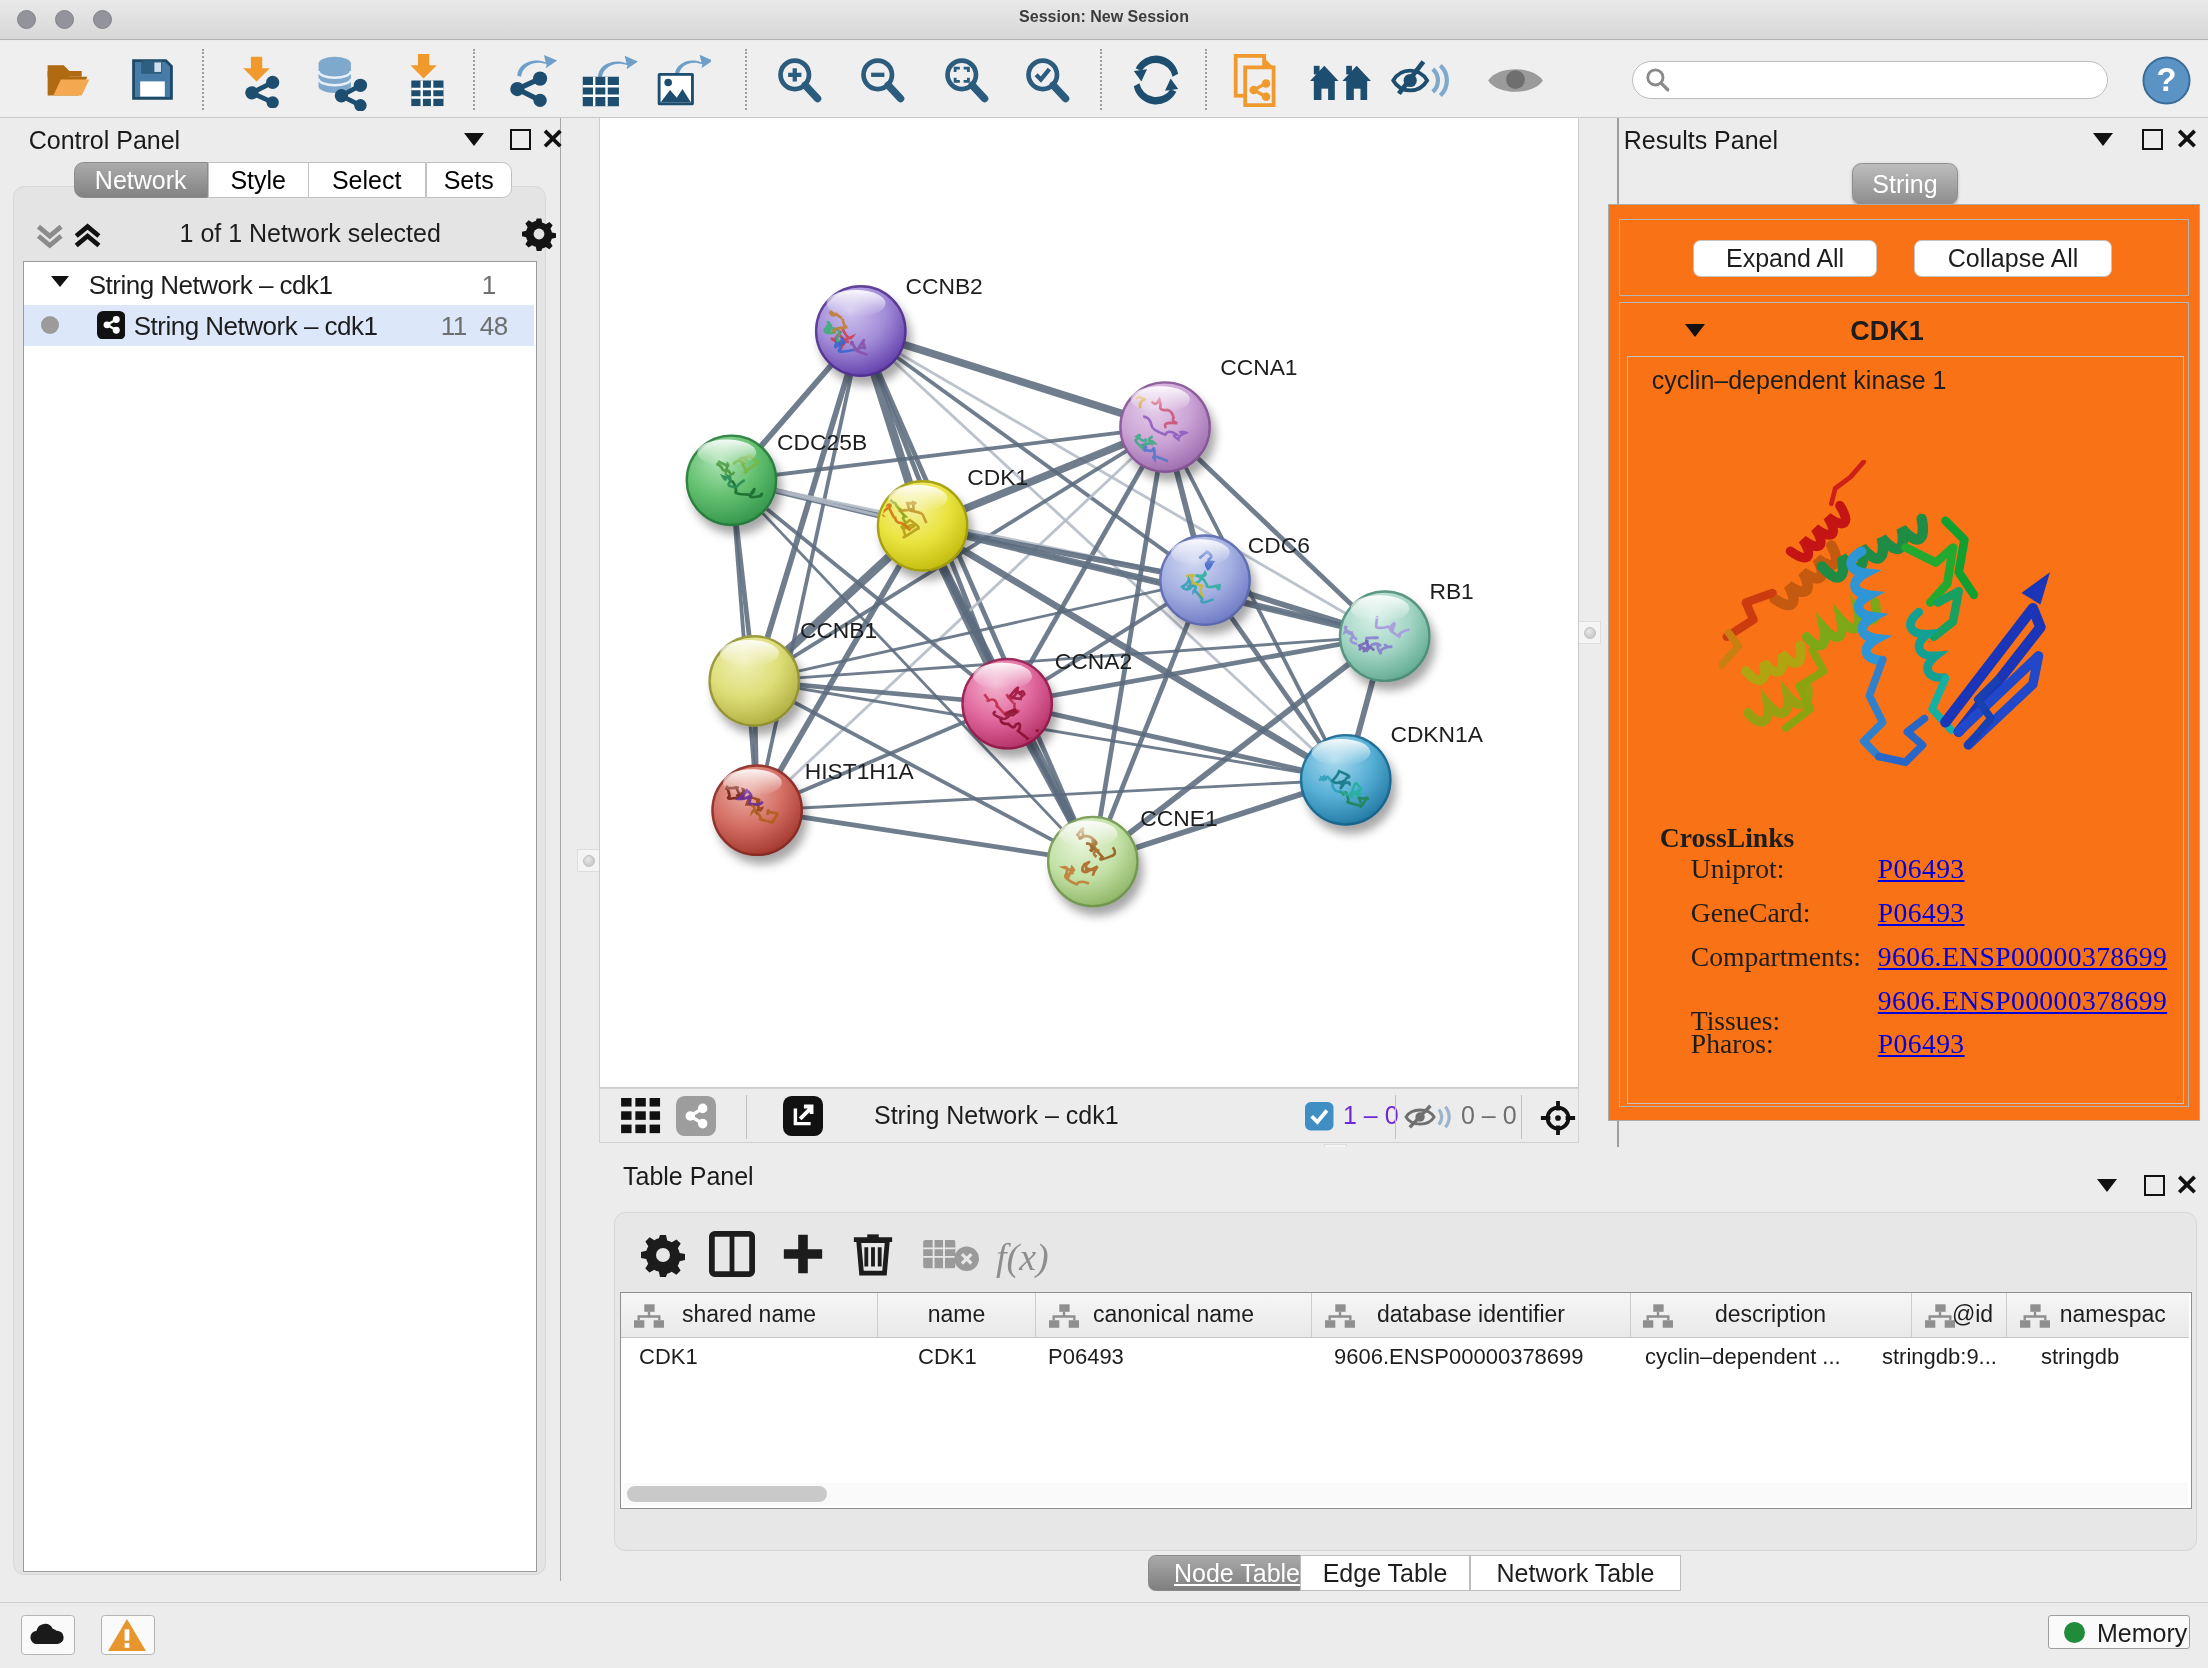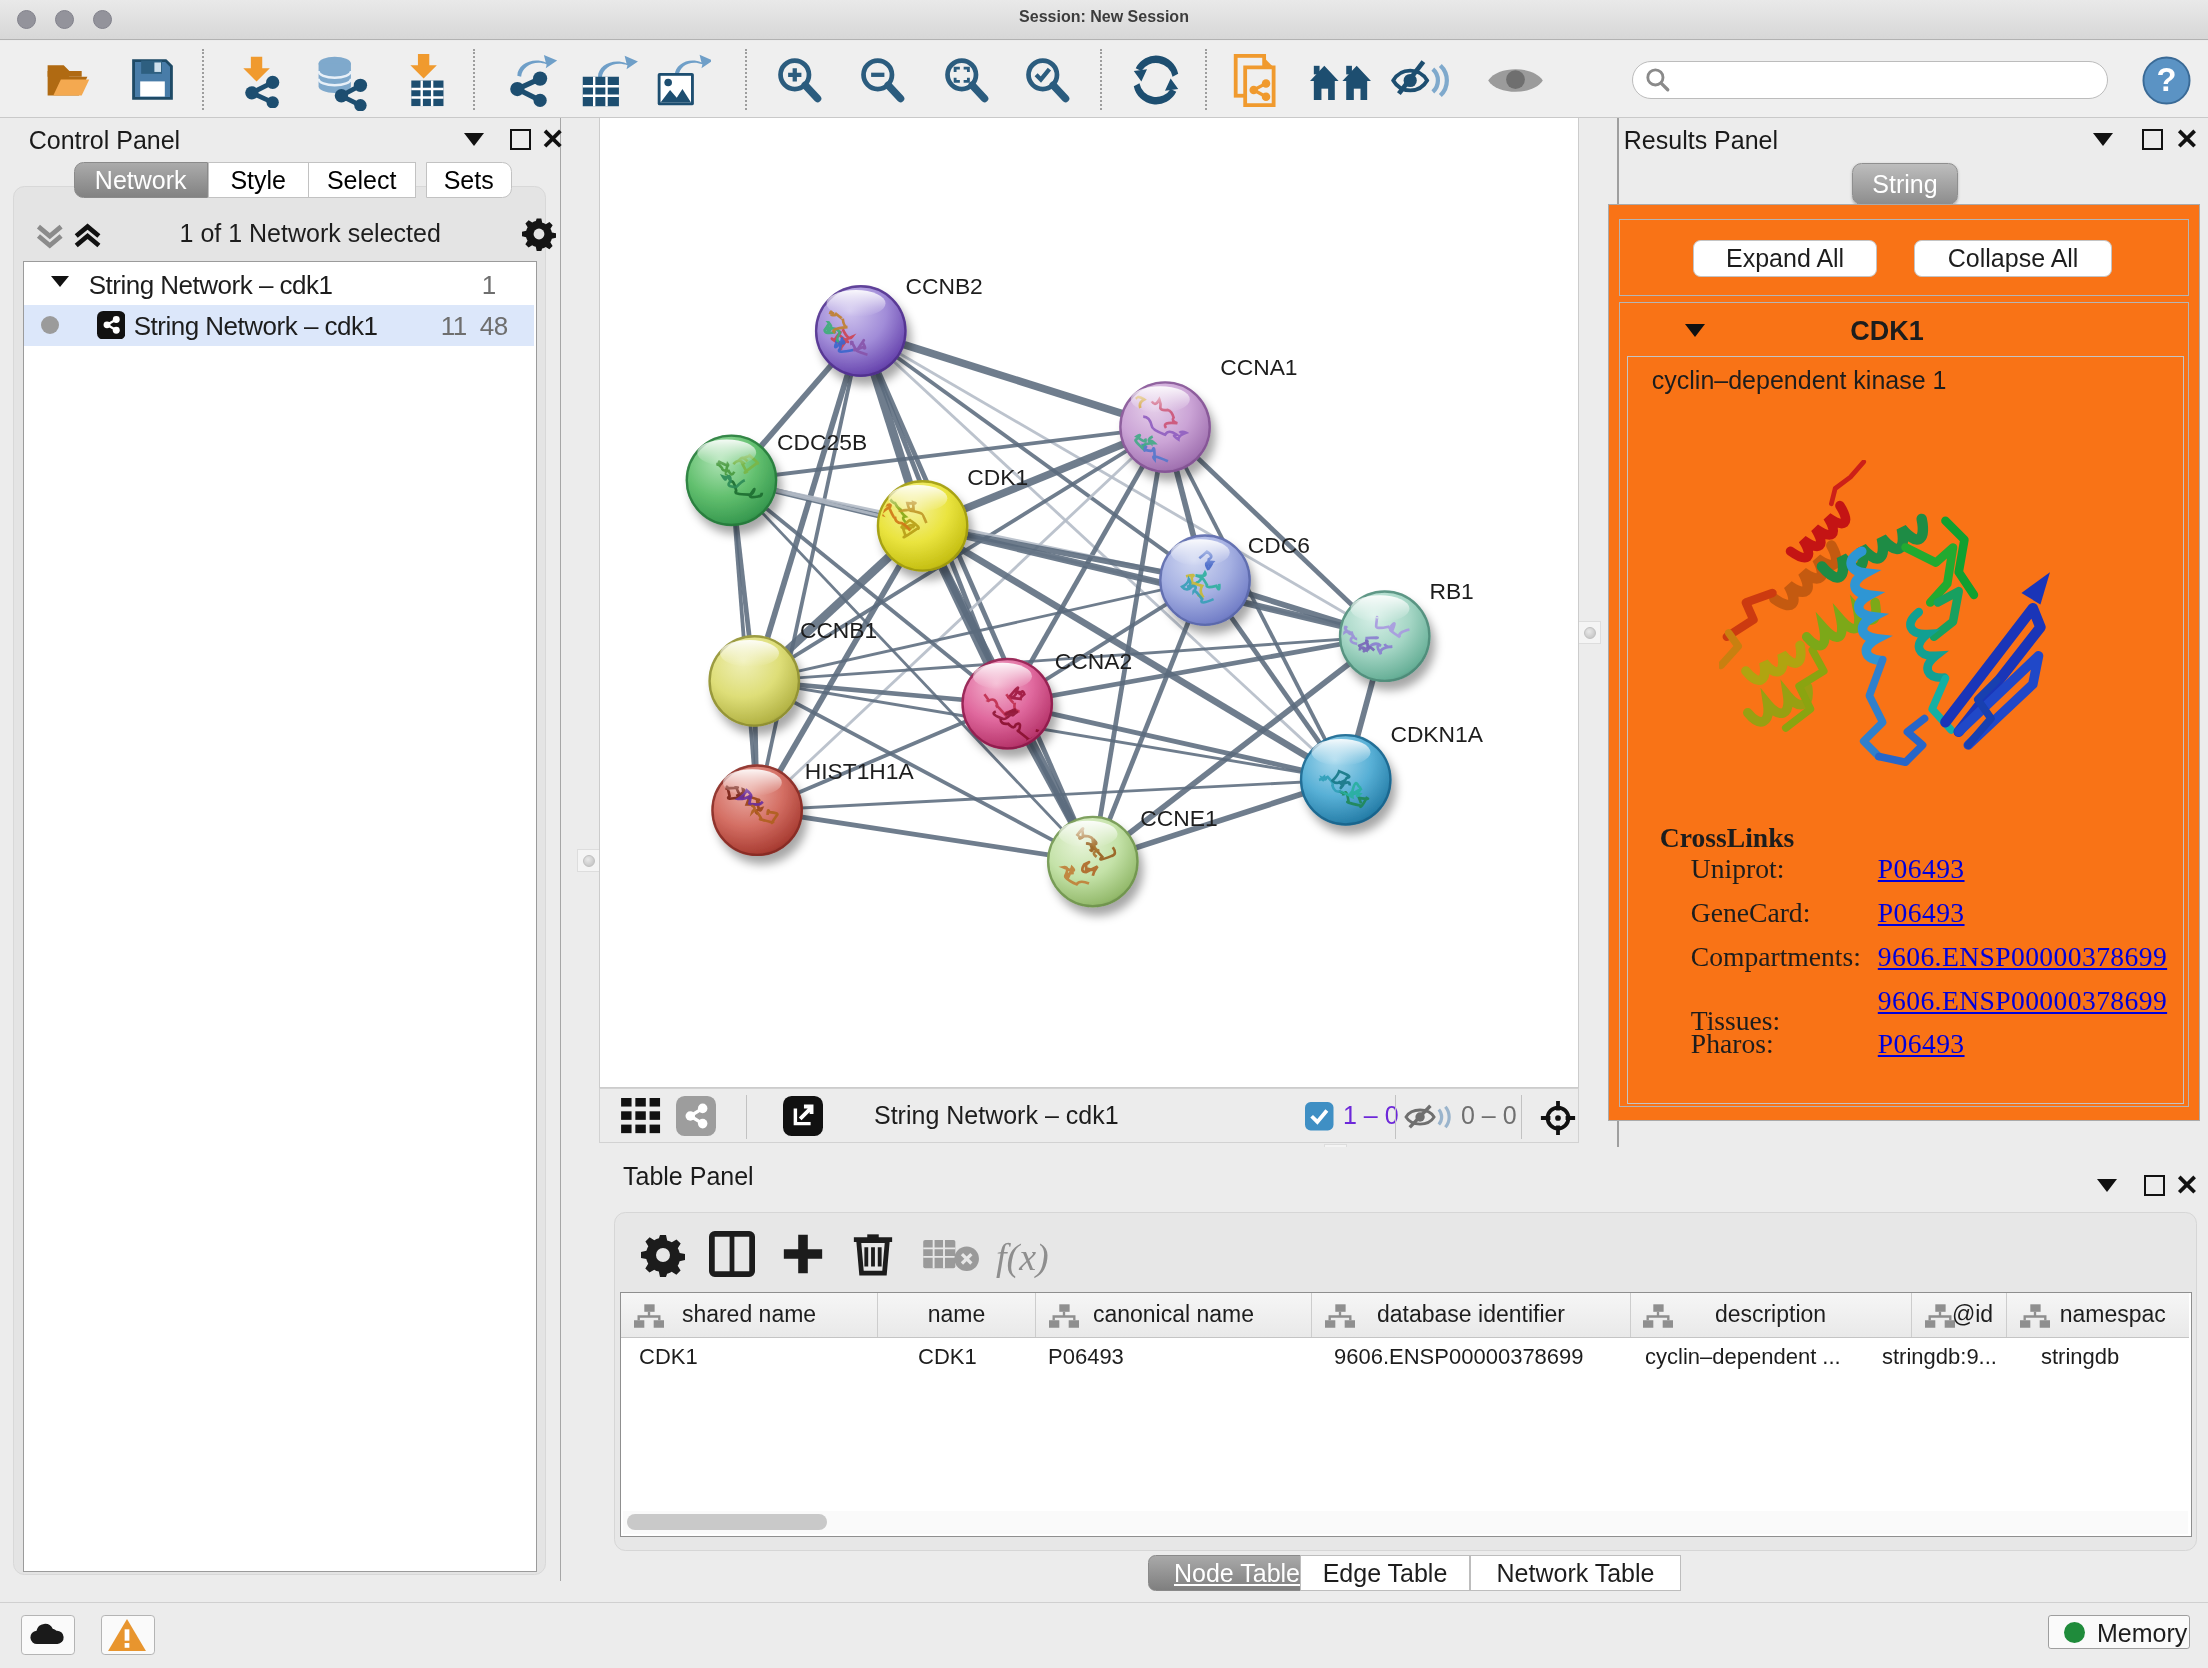--- a/index.html
+++ b/index.html
@@ -60,21 +60,21 @@
   font-size:25px; text-align:center; line-height:34px; }
 #rp-cdkbox { position:absolute; left:10.5px; top:97px; width:570px; height:805px; border:1.9px solid #b5b5b5; }
 #rp-inner { position:absolute; left:6.7px; top:53px; width:557px; height:748px; border:1px solid #c4c4c4; }
 .serif { font-family:"Liberation Serif", serif; }
 .lnk { color:#0000dd; text-decoration:underline; font-family:"Liberation Serif", serif; letter-spacing:0.4px; }
 
 
 #tp { position:absolute; left:563px; top:1147px; width:1645px; height:460px; background:#ececec; }
 #tp-graybox { position:absolute; left:51px; top:65px; width:1583px; height:339px;
   background:#e7e7e7; border-radius:11.4px; border:1px solid #d6d6d6; }
-#tbl { position:absolute; left:57px; top:145px; width:1572px; height:245px; background:#fff; border:1.9px solid #8f8f8f;padding-left:44px; }
+#tbl { position:absolute; left:57px; top:145px; width:1572px; height:217px; background:#fff; border:1.9px solid #8f8f8f;padding-left:44px; }
 #tblhead { position:absolute; left:0; top:0; width:1568px; height:45px;
   background:linear-gradient(#f6f6f6,#e9e9e9); border-bottom:1px solid #c4c4c4; font-size:23px; }
 .th { position:absolute; top:0; height:44px; border-right:1px solid #cdcdcd; }
 .thlab { position:absolute; top:7.6px; width:100%; text-align:center; }
 .hier { position:absolute; top:11.4px; left:13.3px; }
 .td { position:absolute; top:51px; font-size:22px; }
 #hscroll { position:absolute; left:1.9px; bottom:1.9px; width:1565px; height:23px; background:#fafafa; }
 #hthumb { position:absolute; left:3.8px; top:2.9px; width:200px; height:16px; background:#c9c9c9; border-radius:8.6px; }
 .ftab { position:absolute; top:408px; height:36px; border:1px solid #bdbdbd; background:#fff;
   font-size:25px; text-align:center; line-height:34px; }
@@ -235,21 +235,21 @@
   </div>
 
 <div id="cp">
   <div class="phead" style="left:23px;top:7.6px;">Control Panel</div>
   <div class="tri-d" style="left:458px;top:15px;"></div>
   <div class="sqr" style="left:504px;top:10.5px;"></div>
   <div class="xx" style="left:535px;top:6.7px;">✕</div>
   <div id="cp-graybox"></div>
   <div class="tab tabsel" style="left:68px; width:134px; border-radius:9.5px 0 0 9.5px;">Network</div>
   <div class="tab" style="left:202px; width:101px;">Style</div>
-  <div class="tab" style="left:302px; width:108px;">Select</div>
+  <div class="tab" style="left:302px; width:118px;">Select</div>
   <div class="tab" style="left:420px; width:86px; border-radius:0 9.5px 9.5px 0;">Sets</div>
   <svg style="position:absolute;left:30px;top:102px;" width="105" height="34" viewBox="0 0 110 36">
       <g fill="none" stroke="#8b8b8b" stroke-width="5">
         <path d="M2 7 l12 10 12-10 M2 17 l12 10 12-10"></path>
       </g>
       <g fill="none" stroke="#111" stroke-width="5">
         <path d="M42 17 l12-10 12 10 M42 27 l12-10 12 10"></path>
       </g>
     </svg>
   <div style="position:absolute;left:38px;top:101px;width:533px;text-align:center;font-size:25px;">1 of 1 Network selected</div>

